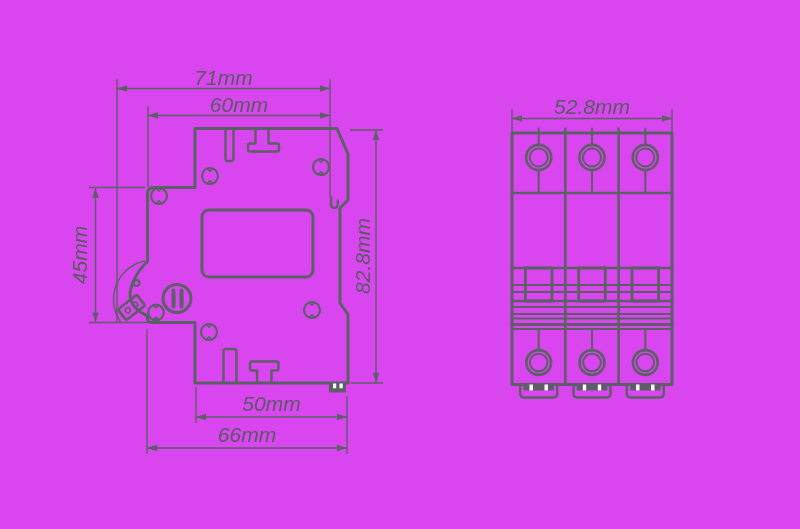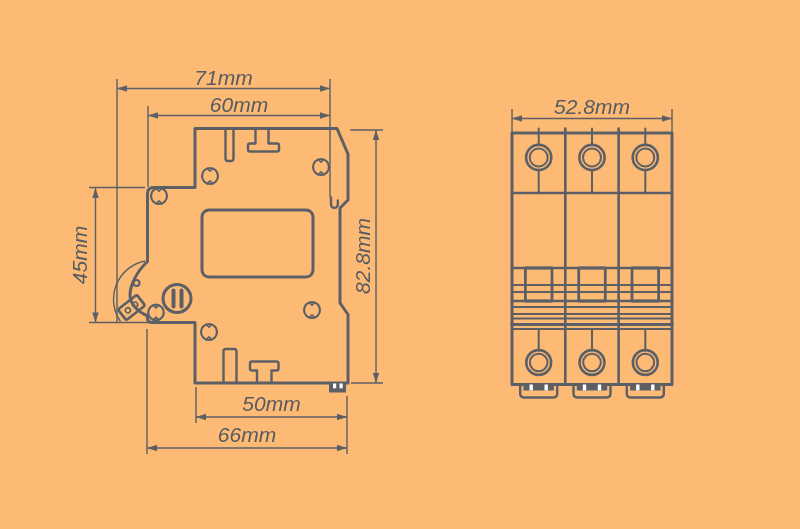--- a/index.html
+++ b/index.html
@@ -1,16 +1,16 @@
 <!DOCTYPE html>
 <html><head>
 <meta charset="utf-8">
 <style>
   html,body{margin:0;padding:0;background:#ffffff;}
-  .stage{position:relative;width:800px;height:529px;background:#fdba74;overflow:hidden;
+  .stage{position:relative;width:800px;height:529px;background:#d946ef;overflow:hidden;
          font-family:"Liberation Sans",sans-serif;}
   svg{position:absolute;left:0;top:0;}
   .s{stroke:#5c6066;fill:none;stroke-linecap:round;stroke-linejoin:round;}
   .w3{stroke-width:3;}
   .w32{stroke-width:3.2;}
   .w28{stroke-width:2.8;}
   .w26{stroke-width:2.6;}
   .w24{stroke-width:2.4;}
   .w22{stroke-width:2.2;}
   .w2{stroke-width:2;}

